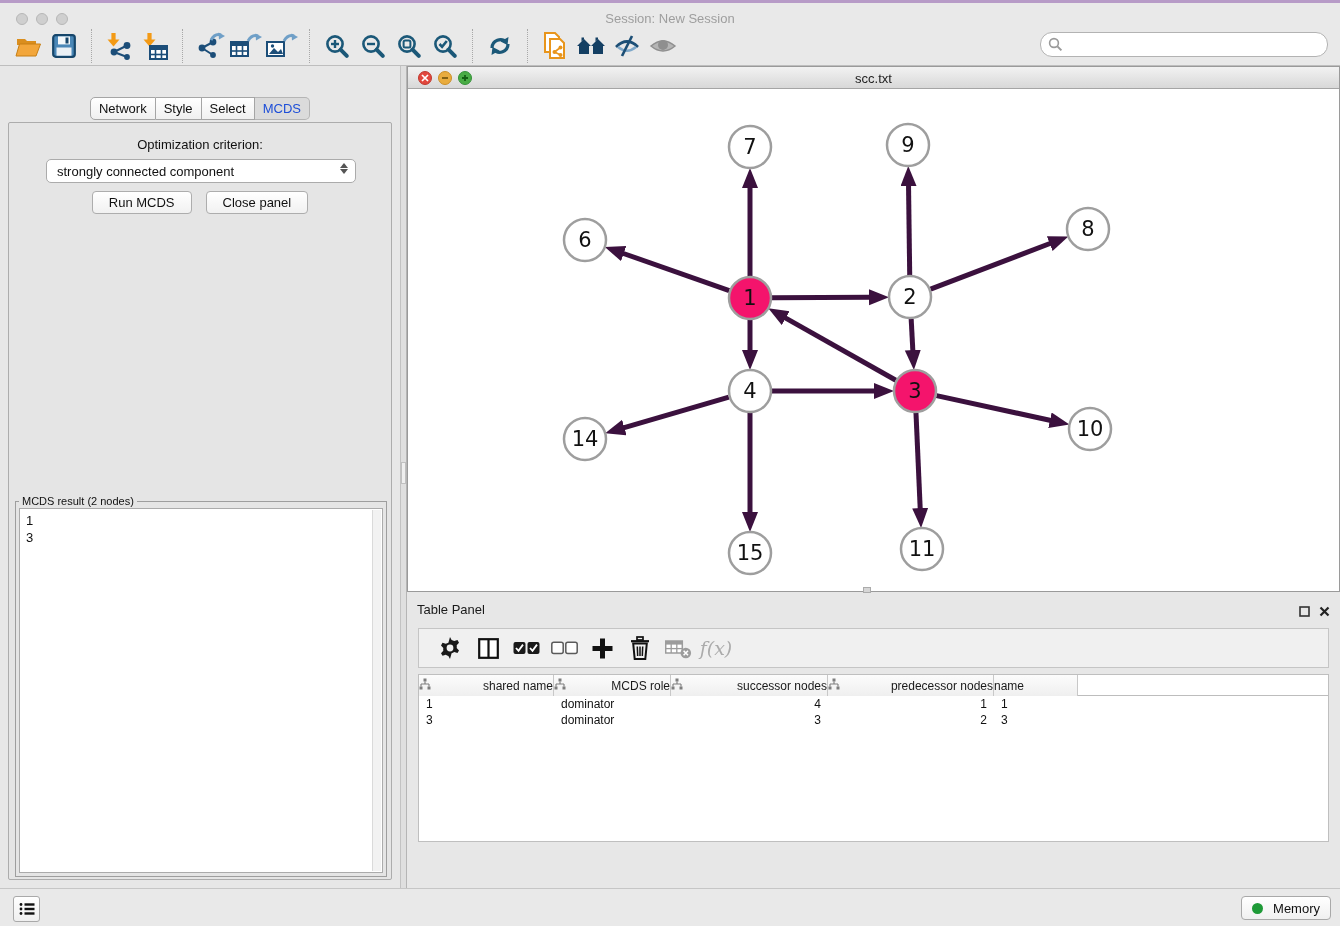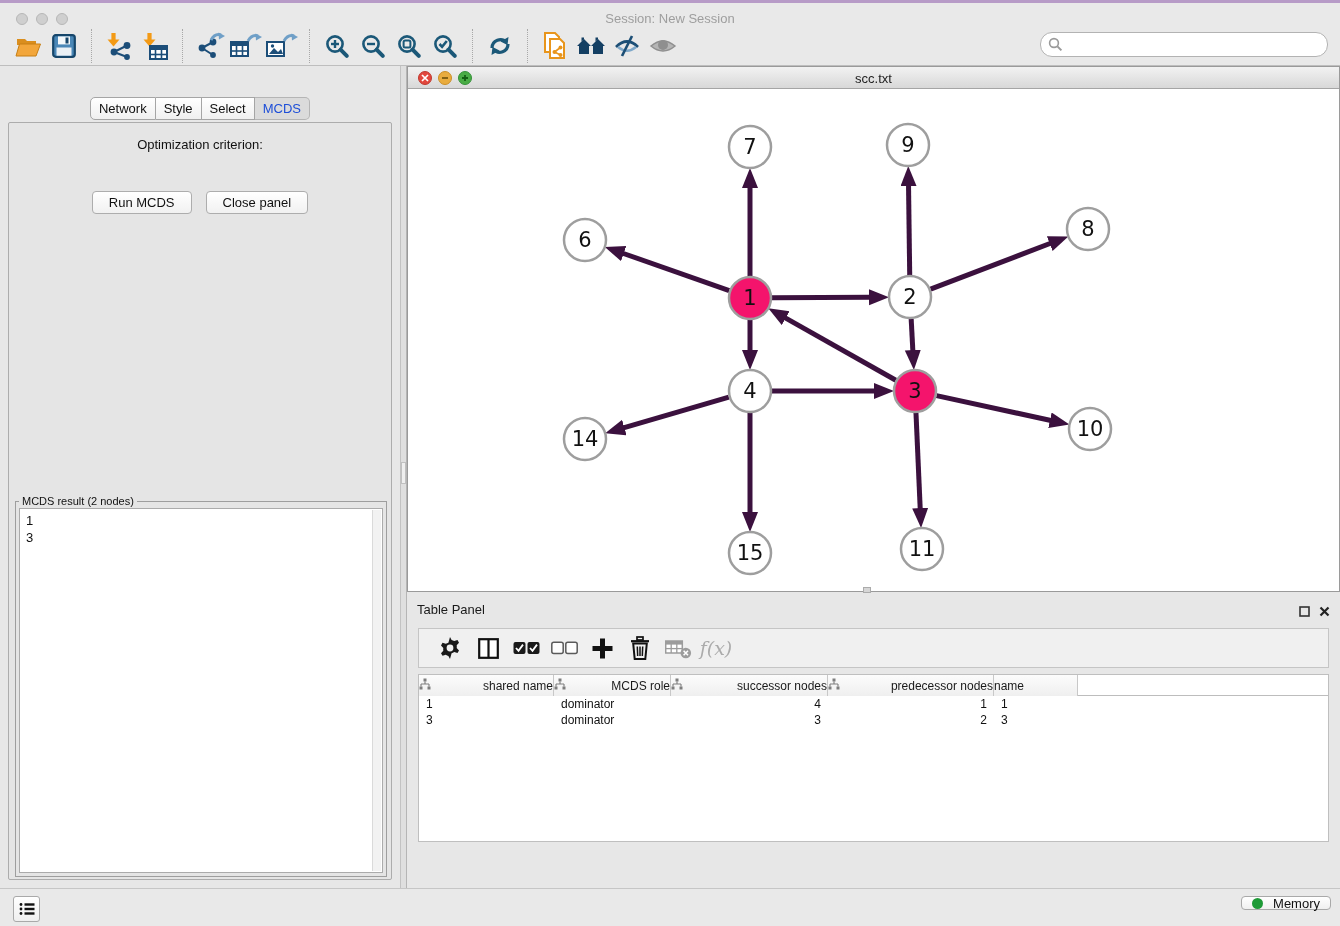--- a/index.html
+++ b/index.html
@@ -72,21 +72,21 @@
   .tp-table{position:absolute;left:11px;top:78px;width:911px;height:168px;background:#fff;border:1px solid #BFBFBF;overflow:hidden;}
   .nt-header{display:flex;height:21px;border-bottom:1px solid #BDBDBD;}
   .th{height:21px;background:linear-gradient(#FCFCFC,#EFEFEF);border-right:1px solid #C8C8C8;display:flex;align-items:center;justify-content:space-between;gap:5px;font-size:12px;color:#1A1A1A;}
   .nt-row{display:flex;height:16px;font-size:12px;color:#111;}
   .td{height:16px;line-height:16px;padding:0 7px;overflow:hidden;white-space:nowrap;}
   .tp-tabs-row{position:absolute;left:0;top:264px;width:100%;}
 
   
   .statusbar{left:0;top:888px;width:1340px;height:38px;background:#E9E9E9;border-top:1px solid #C6C6C6;}
   .sb-left-btn{position:absolute;left:13px;top:7px;width:27px;height:26px;border:1px solid #A9A9A9;border-radius:3px;background:linear-gradient(#FFF,#EFEFEF);display:flex;align-items:center;justify-content:center;}
-  .memory-btn{position:absolute;right:9px;top:7px;height:14px;border:1px solid #A9A9A9;border-radius:4px;background:linear-gradient(#FFF,#F0F0F0);display:flex;align-items:center;gap:10px;padding:0 10px;font-size:13px;color:#111;}
+  .memory-btn{position:absolute;right:9px;top:7px;height:24px;border:1px solid #A9A9A9;border-radius:4px;background:linear-gradient(#FFF,#F0F0F0);display:flex;align-items:center;gap:10px;padding:0 10px;font-size:13px;color:#111;}
   .mem-dot{width:11px;height:11px;border-radius:50%;background:#1E9A37;display:inline-block;}
 </style>
 </head>
 <body>
 
 <div class="abs top-strip"></div>
 <div class="abs titlebar">
   <div class="abs mac-dots">
     <span></span>
     <span></span>
@@ -252,20 +252,27 @@
   <div class="cp-tabs-row">
       <div class="seg-tabs" id="cp-tabs">
         <span class="seg-tab">Network</span>
         <span class="seg-tab">Style</span>
         <span class="seg-tab">Select</span>
         <span class="seg-tab active">MCDS</span>
       </div>
     </div>
   <div class="cp-box">
     <div class="opt-label">Optimization criterion:</div>
+    <div class="dropdown">
+      <span>strongly connected component</span>
+      <span class="dd-arrows">
+          <i class="up"></i>
+          <i class="dn"></i>
+        </span>
+    </div>
     <div class="cp-buttons">
       <button class="btn">Run MCDS</button>
       <button class="btn">Close panel</button>
     </div>
     <fieldset class="mcds-fieldset">
       <legend>MCDS result (2 nodes)</legend>
       <div class="resbox">
         <div class="res-text" id="mcds-result-text">1
 3</div>
         <div class="res-scroll"></div>

